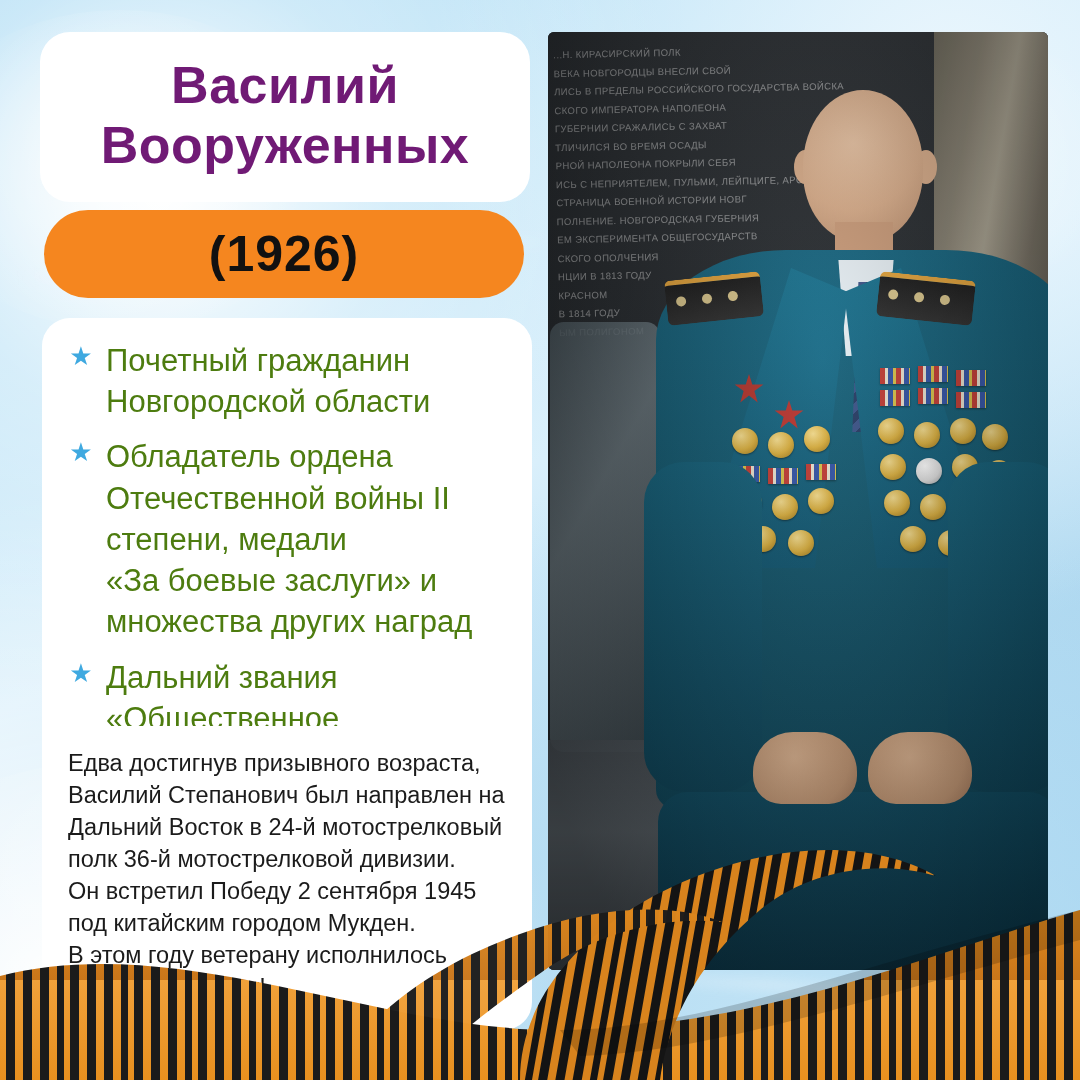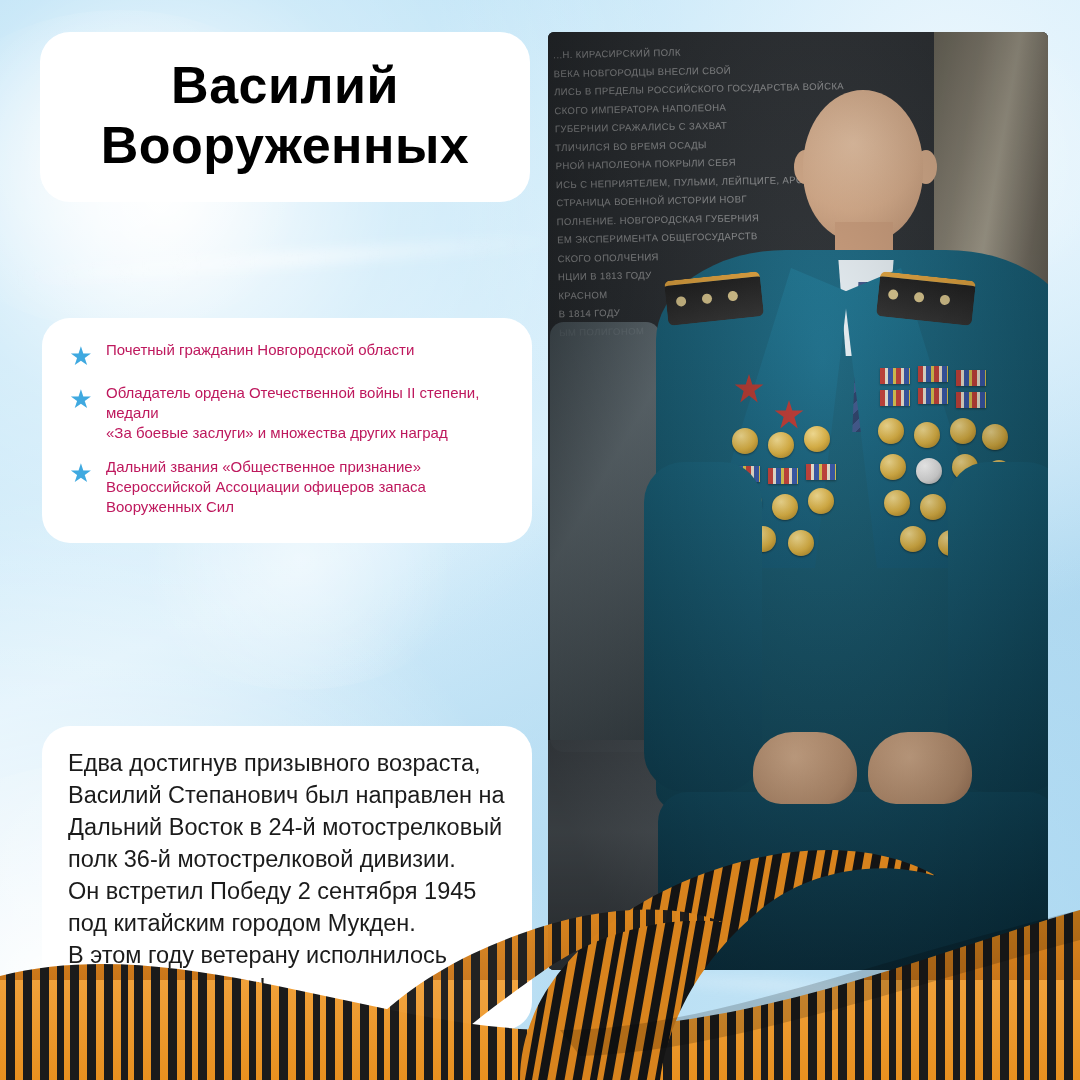--- a/index.html
+++ b/index.html
@@ -55,21 +55,21 @@
     background: #ffffff;
     border-radius: 30px;
     padding: 24px 26px 26px;
     box-sizing: border-box;
     text-align: center;
   }
   .name-card .nm {
     font-size: 52px;
     line-height: 1.15;
     font-weight: bold;
-    color: #000000;
+    color: #701a75;
     letter-spacing: .5px;
   }
 
   .year-pill {
     position: absolute;
     left: 44px;
     top: 210px;
     width: 480px;
     height: 88px;
     background: #f5861f;
@@ -105,23 +105,23 @@
     flex: 0 0 auto;
     width: 26px;
     height: 26px;
     margin: 3px 12px 0 4px;
     color: #3fa9e0;
     font-size: 26px;
     line-height: 26px;
     text-align: center;
   }
   .fact-text {
-    font-size: 15px;
+    font-size: 31px;
     line-height: 1.33;
-    color: #be185d;
+    color: #4d7c0f;
     white-space: pre-line;
   }
 
   .story-card {
     position: absolute;
     left: 42px;
     top: 726px;
     width: 490px;
     background: #ffffff;
     border-radius: 28px;
@@ -338,20 +338,23 @@
   <div class="cloud c3"></div>
   <div class="cloud c4"></div>
   <div class="streak s1"></div>
   <div class="streak s2"></div>
 
   <div class="name-card">
     <div class="nm">Василий</div>
     <div class="nm">Вооруженных</div>
   </div>
 
+  <div class="year-pill">
+    <span class="yr">(1926)</span>
+  </div>
 
   <div class="facts-card">
     <div class="fact">
       <span class="star">★</span>
       <span class="fact-text">Почетный гражданин Новгородской области</span>
     </div>
     <div class="fact">
       <span class="star">★</span>
       <span class="fact-text">Обладатель ордена Отечественной войны II степени, медали
 «За боевые заслуги» и множества других наград</span>

